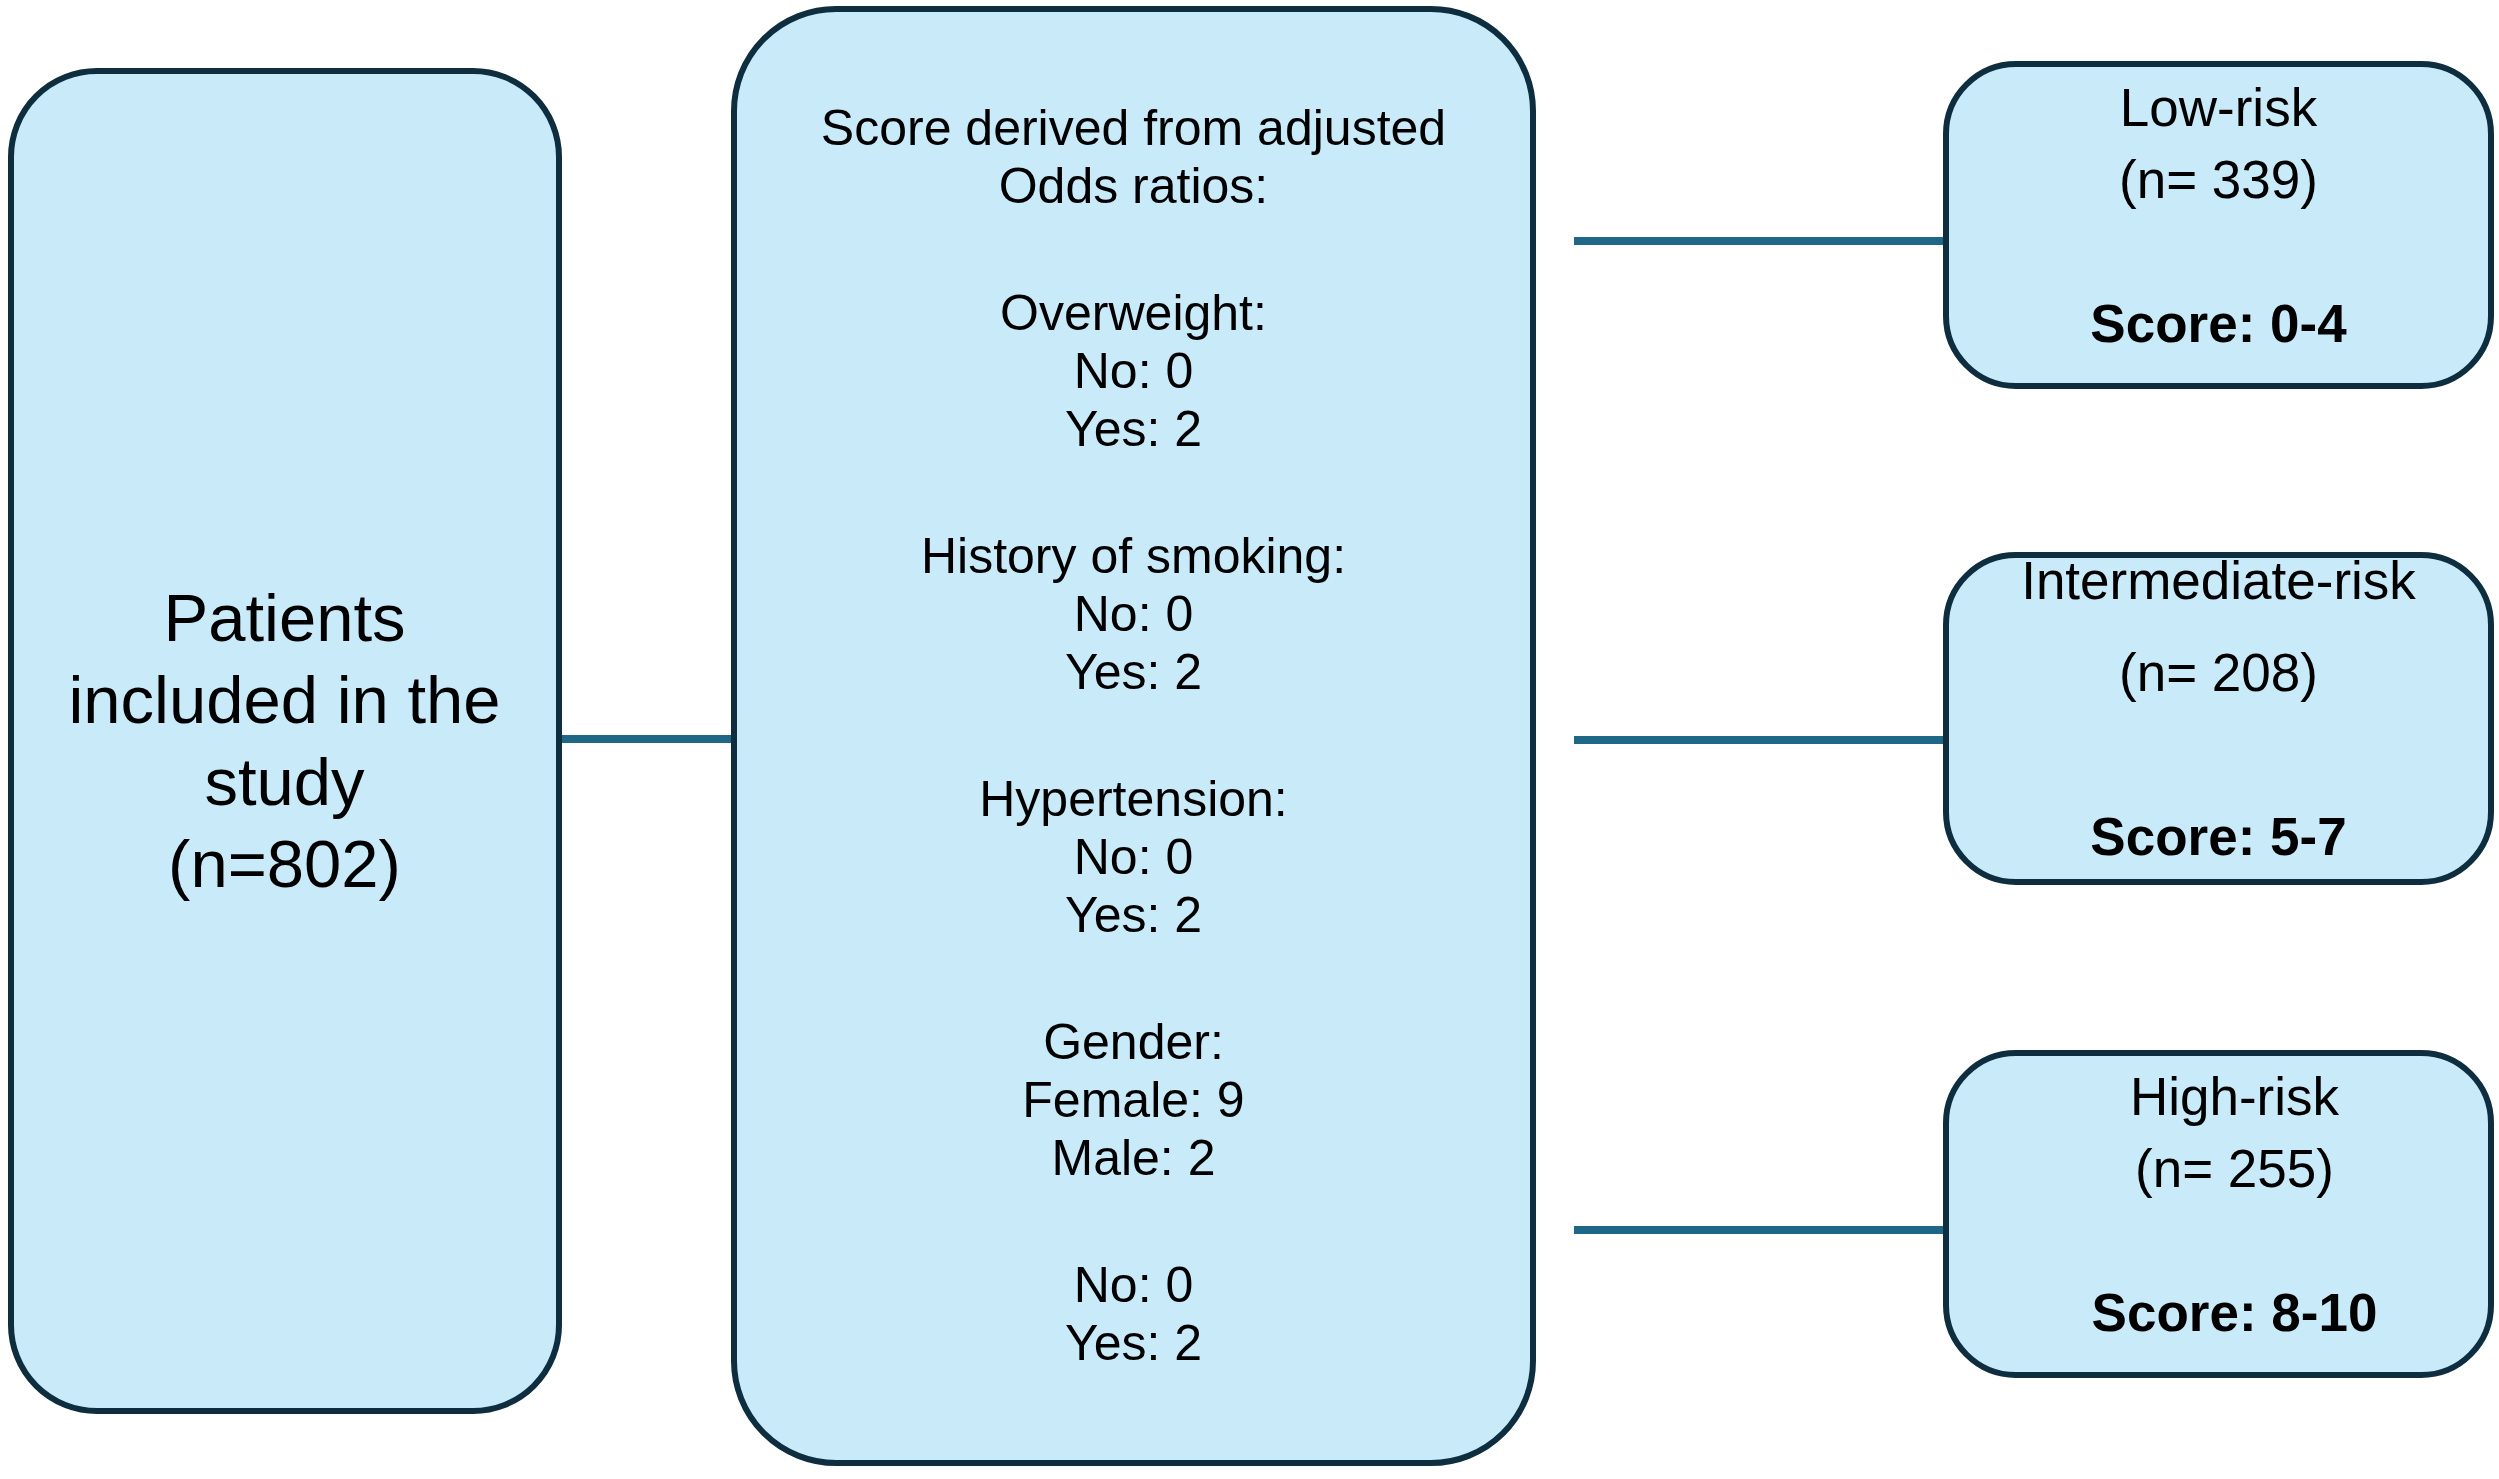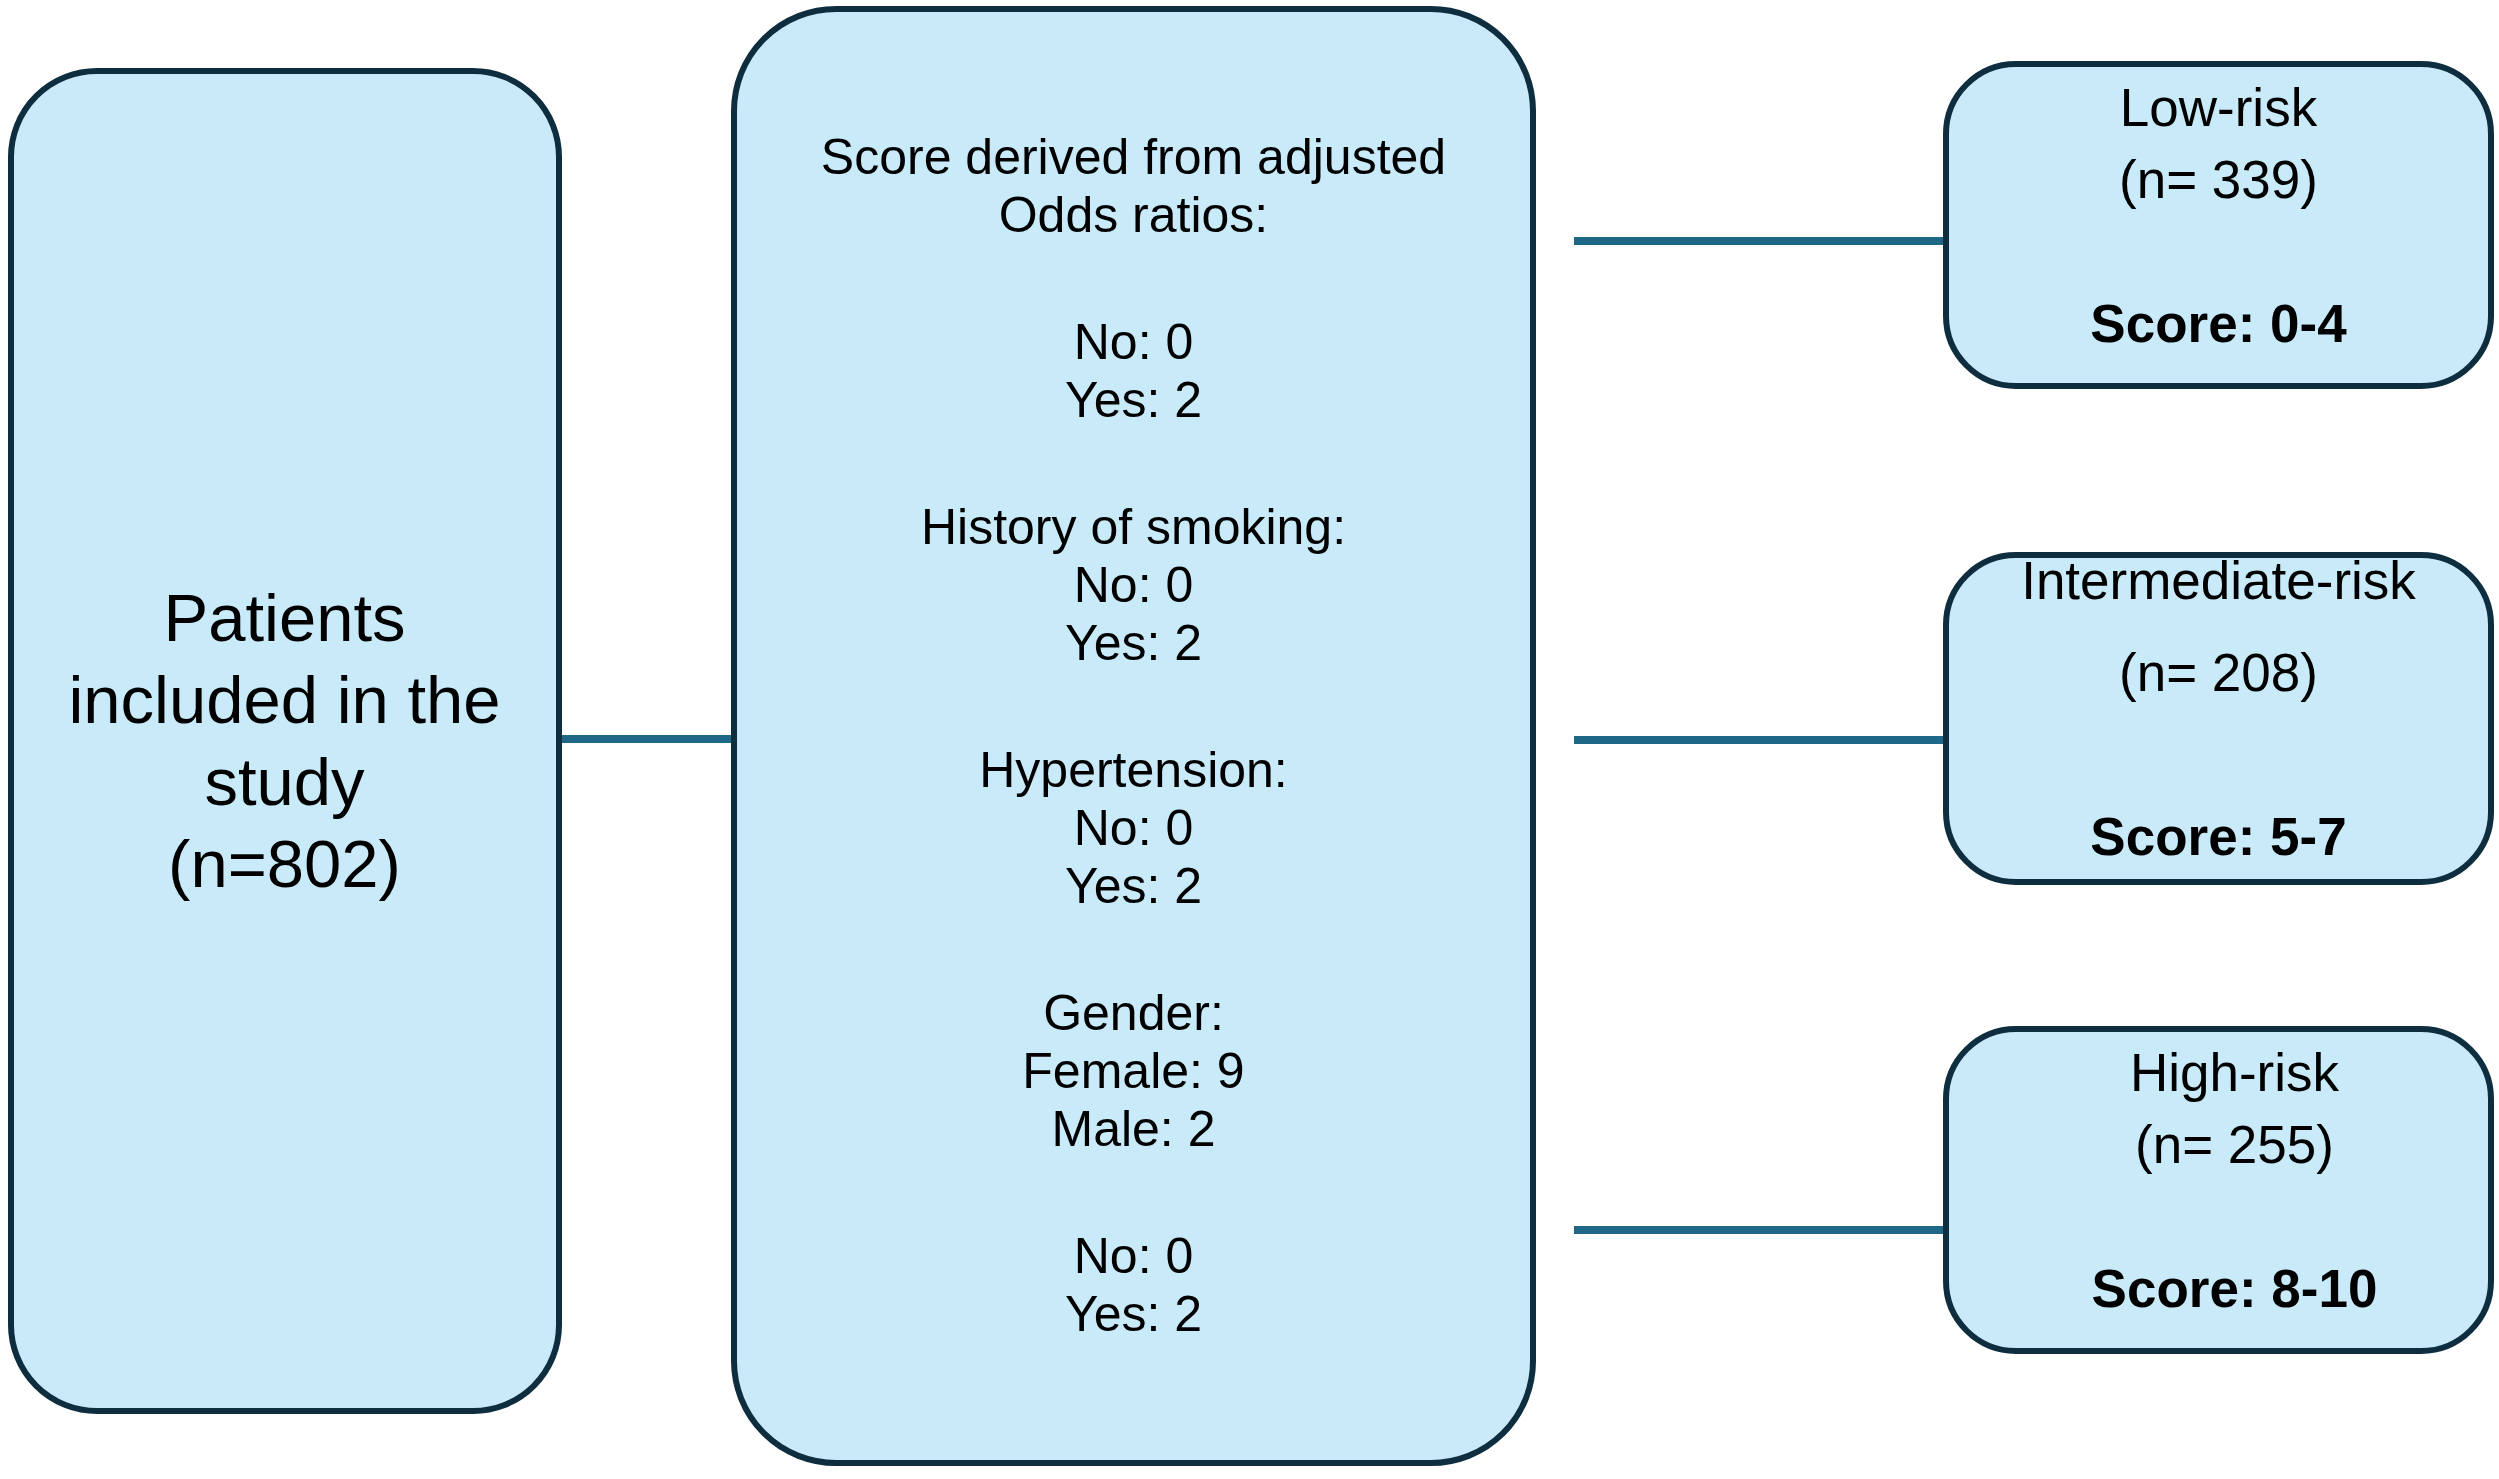--- a/index.html
+++ b/index.html
@@ -57,21 +57,21 @@
   .risk-box {
     left: 1943px;
     width: 551px; height: 328px;
     border-radius: 73px;
     font-size: 53px;
     line-height: 72px;
     padding-bottom: 18.7px;
   }
   #low-risk-box          { top: 61px; }
   #intermediate-risk-box { top: 552px;  height: 333px; gap: 20px; }
-  #high-risk-box         { top: 1026px; padding-left: 32px; }
+  #high-risk-box         { top: 1050px; padding-left: 32px; }
   .risk-box .score-line  { margin-top: 72px; font-weight: bold; }
 </style>
 </head>
 <body>
 
 <div class="canvas">
 
   <div class="connector" id="conn-patients-score"></div>
   <div class="connector" id="conn-score-low"></div>
   <div class="connector" id="conn-score-intermediate"></div>
@@ -84,20 +84,21 @@
     <div>(n=802)</div>
   </div>
 
   <div class="node score-box">
     <div class="title">
       <div>Score derived from adjusted</div>
       <div>Odds ratios:</div>
     </div>
 
     <div class="group">
+      <div>Overweight:</div>
       <div>No: 0</div>
       <div>Yes: 2</div>
     </div>
 
     <div class="group">
       <div>History of smoking:</div>
       <div>No: 0</div>
       <div>Yes: 2</div>
     </div>
 

